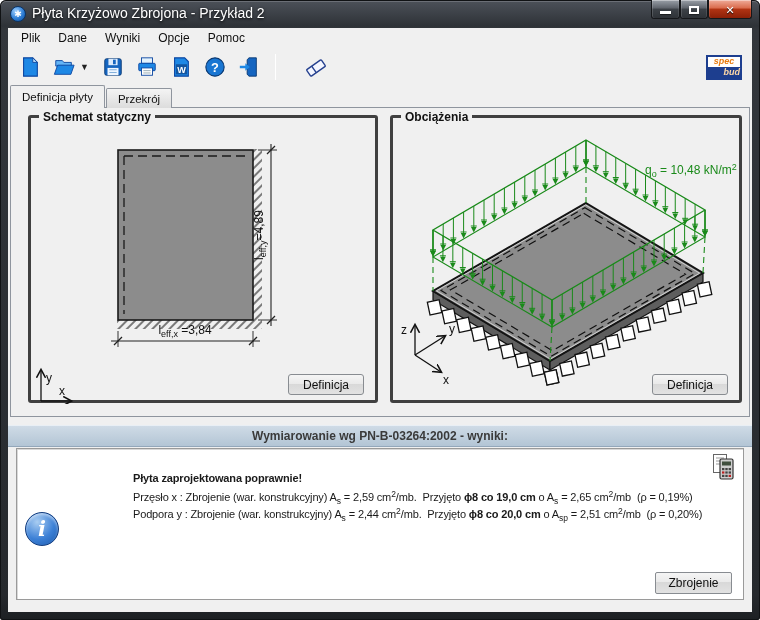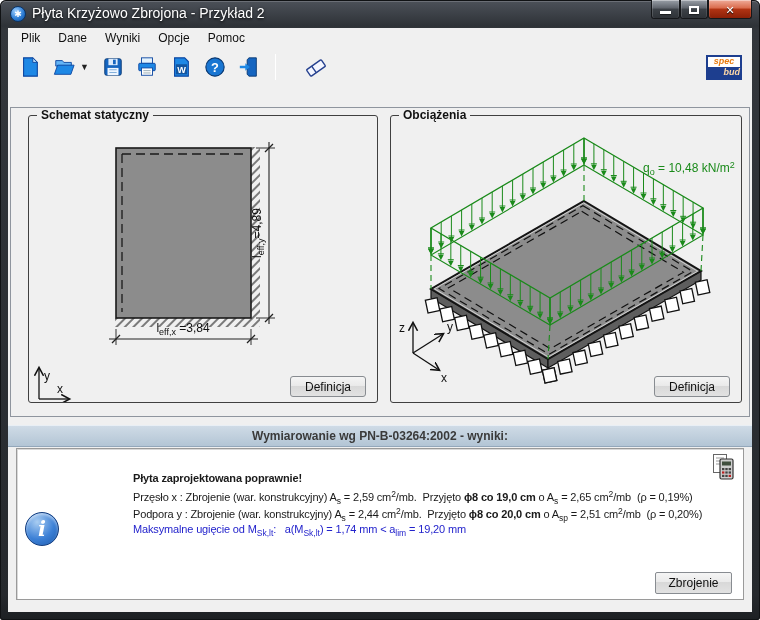--- a/index.html
+++ b/index.html
@@ -34,21 +34,21 @@
   .logo{margin-left:auto;margin-right:10px;width:36px;height:25px;border:2px solid #1d3e8f;background:#ec4899;}
   .logo .t{height:10px;background:#fff;color:#e87b10;font-weight:bold;font-style:italic;font-size:9px;line-height:9px;text-align:center;}
   .logo .b{height:11px;background:#1d3e8f;color:#ffd9a8;font-weight:bold;font-style:italic;font-size:9px;line-height:10px;text-align:right;}
   
   .tabstrip{position:absolute;left:2px;top:57px;height:23px;display:flex;align-items:flex-end;z-index:2;}
   .tab{font-size:11.5px;color:#111;padding:4px 11px;border:1px solid #8f959e;border-bottom:none;border-radius:2px 2px 0 0;
     background:linear-gradient(#f4f4f4,#dcdcdc);height:20px;margin-right:1px;}
   .tab.active{background:#f0f0f0;height:23px;padding-top:5px;position:relative;z-index:3;}
   .tabpage{position:absolute;left:2px;top:79px;width:740px;height:310px;border:1px solid #8f959e;background:#f0f0f0;z-index:1;}
   
-  .group{position:absolute;top:7px;height:288px;border:1px solid #404040;border-radius:3px;}
+  .group{position:absolute;top:7px;height:288px;border:3px solid #404040;border-radius:3px;}
   .group-left{left:17px;width:350px;}
   .group-right{left:379px;width:352px;}
   .group .legend{position:absolute;top:-8px;left:8px;background:#f0f0f0;padding:0 4px;font-size:12px;font-weight:bold;color:#111;}
   .group svg{position:absolute;left:0;top:0;}
   .btn{position:absolute;right:11px;bottom:5px;width:76px;height:21px;font-size:12px;color:#111;
     background:linear-gradient(#f5f5f5,#eaeaea 45%,#d8d8d8 46%,#e2e2e2);border:1px solid #888c91;border-radius:3px;
     font-family:"Liberation Sans","DejaVu Sans",sans-serif;}
   .dimlab{position:absolute;font-size:12px;color:#111;white-space:nowrap;}
   .dimlab sub{font-size:9px;vertical-align:-3px;} .dimlab sup{font-size:9px;vertical-align:4px;}
   .dim-x{left:154px;top:205px;transform:translateX(-50%);}
@@ -151,20 +151,24 @@
             <line x1="9.5" y1="9" x2="9.5" y2="17" stroke="#25408f" stroke-width="1.4"></line>
           </g>
         </svg>
       </div>
       <div class="logo">
         <div class="t">spec</div>
         <div class="b">bud</div>
       </div>
     </div>
 
+    <div class="tabstrip">
+      <div class="tab active">Definicja płyty</div>
+      <div class="tab">Przekrój</div>
+    </div>
 
     <div class="tabpage">
 
       <div class="group group-left">
         <div class="legend">Schemat statyczny</div>
         <svg width="348" height="286" viewBox="0 0 348 286">
           <defs>
             <pattern id="hatchL" width="6" height="6" patternUnits="userSpaceOnUse" patternTransform="rotate(45)">
               <rect width="6" height="6" fill="#f0f0f0"></rect>
               <line x1="1" y1="0" x2="1" y2="6" stroke="#3a3a3a" stroke-width="1.3"></line>
@@ -491,19 +495,18 @@
           <rect x="10" y="21.8" width="2.4" height="2.2"></rect>
             <rect x="13.3" y="21.8" width="2.4" height="2.2"></rect>
             <rect x="16.6" y="21.8" width="2.4" height="2.2" fill="#b22"></rect>
         </g>
       </svg>
       <div class="info-icon"><span>i</span></div>
       <div class="rlines" id="result-lines">
           <div class="rline"><b>Płyta zaprojektowana poprawnie!</b></div>
           <div class="rline">Przęsło x : Zbrojenie (war. konstrukcyjny) A<sub>s</sub> = 2,59 cm<sup>2</sup>/mb.  Przyjęto <b>ϕ8 co 19,0 cm</b> o A<sub>s</sub> = 2,65 cm<sup>2</sup>/mb  (ρ = 0,19%)</div>
           <div class="rline">Podpora y : Zbrojenie (war. konstrukcyjny) A<sub>s</sub> = 2,44 cm<sup>2</sup>/mb.  Przyjęto <b>ϕ8 co 20,0 cm</b> o A<sub>sp</sub> = 2,51 cm<sup>2</sup>/mb  (ρ = 0,20%)</div>
-          <div class="rline blue">Maksymalne ugięcie od M<sub>Sk,lt</sub>:   a(M<sub>Sk,lt</sub>) = 1,74 mm &lt; a<sub>lim</sub> = 19,20 mm</div>
         </div>
       <button class="btn-zbrojenie">Zbrojenie</button>
     </div>
 
   </div>
 </div>
 
 </body></html>

